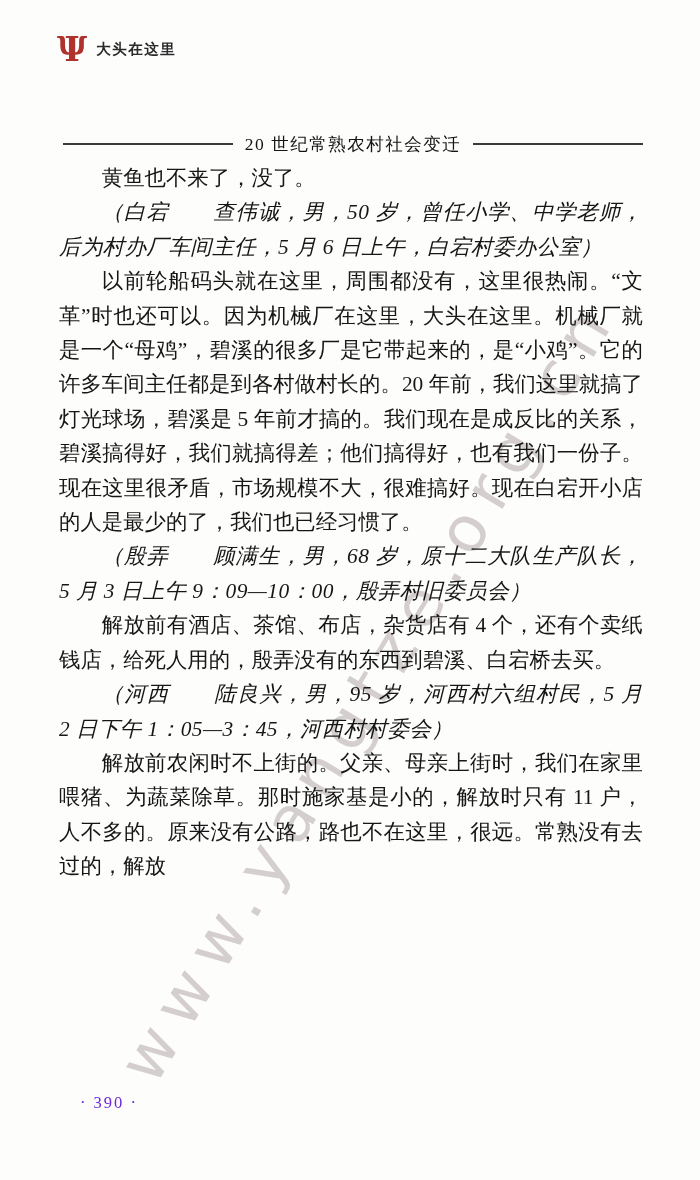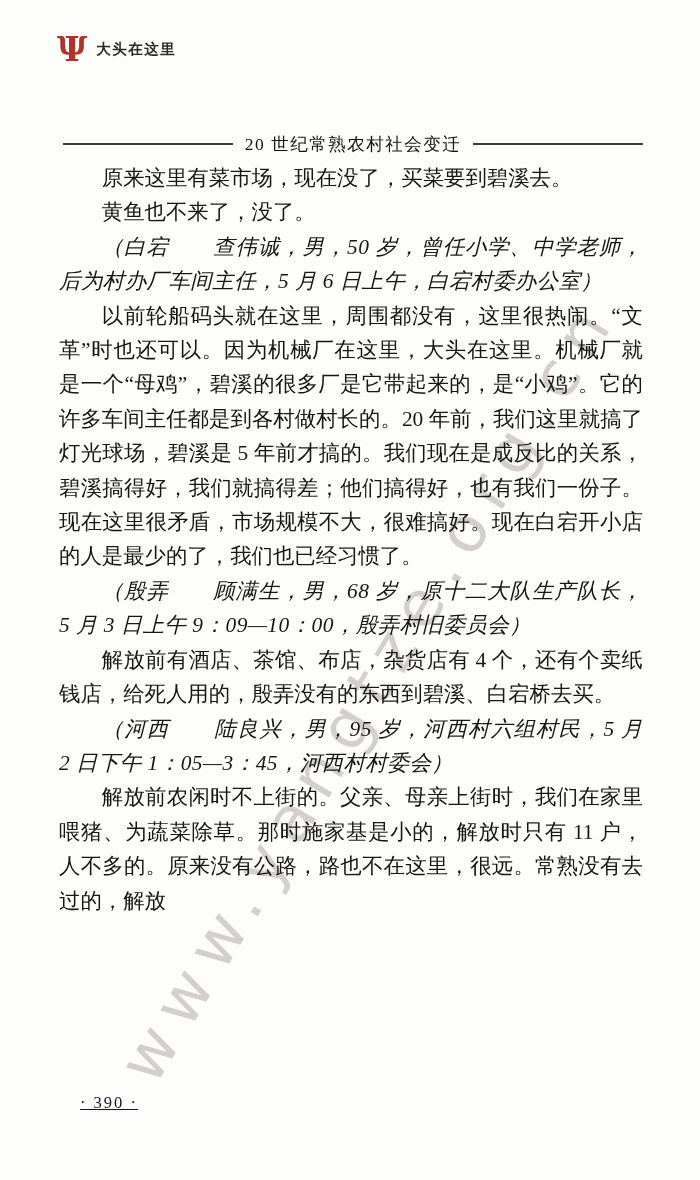--- a/index.html
+++ b/index.html
@@ -79,24 +79,23 @@
     text-indent: 2em;
   }
   .content p.citation {
     font-style: italic;
     letter-spacing: 0.5px;
   }
 
   
   .folio {
     position: absolute; left: 80px; top: 1093px;
-    font-size: 16.5px; color: #0f172a;
+    font-size: 16.5px; color: #6d28d9;
     letter-spacing: 2px;
     z-index: 3;
-    text-decoration: underline;
   }
 </style>
 </head>
 <body>
 
 <div class="page">
 
   <div class="watermark" style="color: rgba(178, 168, 168, 0.55);">www.yangtze.org.cn</div>
 
   <div class="logo">
@@ -104,21 +103,20 @@
     <span class="logo-text">大头在这里</span>
   </div>
 
   <div class="header">
     <div class="rule"></div>
     <div class="title">20 世纪常熟农村社会变迁</div>
     <div class="rule"></div>
   </div>
 
   <div class="content">
-    <p>原来这里有菜市场，现在没了，买菜要到碧溪去。</p>
     <p>黄鱼也不来了，没了。</p>
     <p class="citation">（白宕　　查伟诚，男，50 岁，曾任小学、中学老师，后为村办厂车间主任，5 月 6 日上午，白宕村委办公室）</p>
     <p>以前轮船码头就在这里，周围都没有，这里很热闹。“文革”时也还可以。因为机械厂在这里，大头在这里。机械厂就是一个“母鸡”，碧溪的很多厂是它带起来的，是“小鸡”。它的许多车间主任都是到各村做村长的。20 年前，我们这里就搞了灯光球场，碧溪是 5 年前才搞的。我们现在是成反比的关系，碧溪搞得好，我们就搞得差；他们搞得好，也有我们一份子。现在这里很矛盾，市场规模不大，很难搞好。现在白宕开小店的人是最少的了，我们也已经习惯了。</p>
     <p class="citation">（殷弄　　顾满生，男，68 岁，原十二大队生产队长，5 月 3 日上午 9：09—10：00，殷弄村旧委员会）</p>
     <p>解放前有酒店、茶馆、布店，杂货店有 4 个，还有个卖纸钱店，给死人用的，殷弄没有的东西到碧溪、白宕桥去买。</p>
     <p class="citation">（河西　　陆良兴，男，95 岁，河西村六组村民，5 月 2 日下午 1：05—3：45，河西村村委会）</p>
     <p>解放前农闲时不上街的。父亲、母亲上街时，我们在家里喂猪、为蔬菜除草。那时施家基是小的，解放时只有 11 户，人不多的。原来没有公路，路也不在这里，很远。常熟没有去过的，解放</p>
   </div>
 
   <div class="folio">· 390 ·</div>

